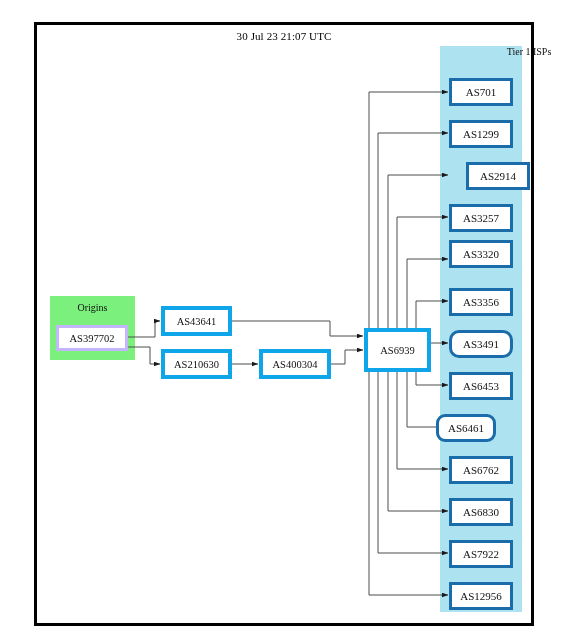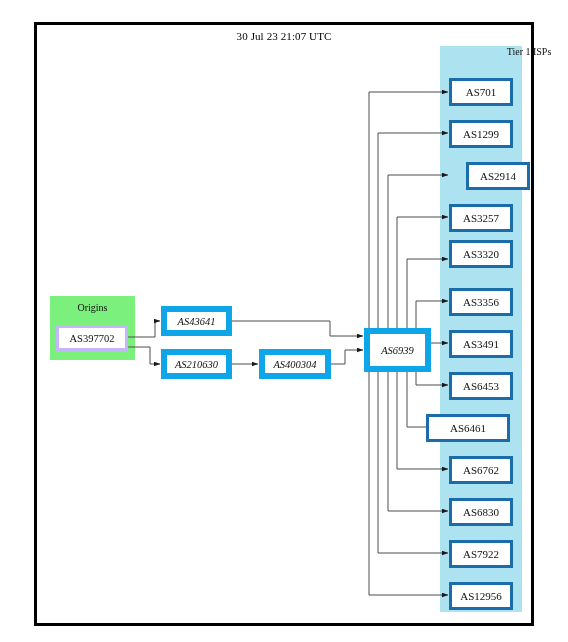--- a/index.html
+++ b/index.html
@@ -53,22 +53,21 @@
     display: flex;
     align-items: center;
     justify-content: center;
     font-size: 10.5px;
     color: #101010;
     background: #ffffff;
     font-family: "Liberation Serif", serif;
     white-space: nowrap;
   }
   .node-transit {
-    border: 6px solid #0ea5e9;
-    font-style: italic;
+    border: 4px solid #0ea5e9;
   }
   .node-isp {
     border: 3px solid #1a6cab;
     font-size: 11px;
   }
   .node-origin {
     border: 3px solid #c4b5fd;
   }
   .cluster {
     position: absolute;
@@ -170,27 +169,27 @@
   </div>
   <div class="node node-isp" style="left:449px; top:204px; width:64px; height:28px;">
     <span>AS3257</span>
   </div>
   <div class="node node-isp" style="left:449px; top:240px; width:64px; height:28px;">
     <span>AS3320</span>
   </div>
   <div class="node node-isp" style="left:449px; top:288px; width:64px; height:28px;">
     <span>AS3356</span>
   </div>
-  <div class="node node-isp" style="left:449px; top:330px; width:64px; height:28px;">
+  <div class="node node-isp" style="left:449px; top:330px; width:64px; height:28px;border-radius:10px;">
     <span>AS3491</span>
   </div>
   <div class="node node-isp" style="left:449px; top:372px; width:64px; height:28px;">
     <span>AS6453</span>
   </div>
-  <div class="node node-isp" style="left:426px; top:414px; width:84px; height:28px;">
+  <div class="node node-isp" style="left:436px; top:414px; width:60px; height:28px;border-radius:9px;">
     <span>AS6461</span>
   </div>
   <div class="node node-isp" style="left:449px; top:456px; width:64px; height:28px;">
     <span>AS6762</span>
   </div>
   <div class="node node-isp" style="left:449px; top:498px; width:64px; height:28px;">
     <span>AS6830</span>
   </div>
   <div class="node node-isp" style="left:449px; top:540px; width:64px; height:28px;">
     <span>AS7922</span>

